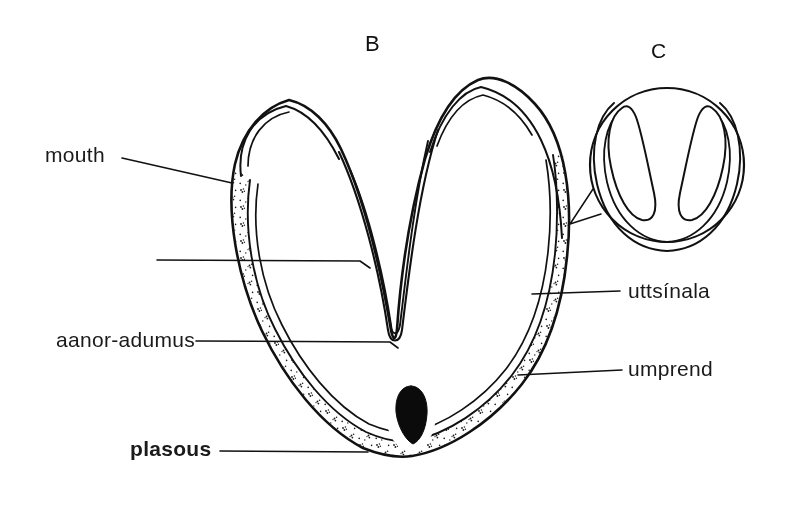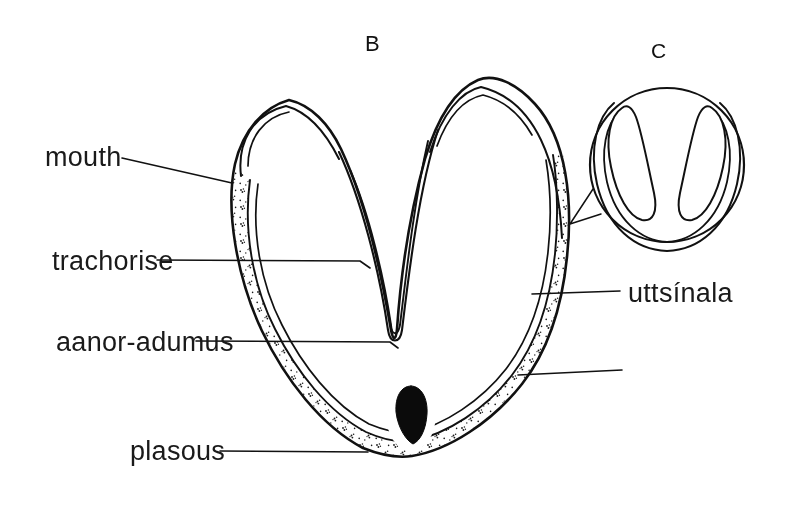--- a/index.html
+++ b/index.html
@@ -7,21 +7,21 @@
     position: relative;
     width: 800px;
     height: 510px;
     background: #ffffff;
     overflow: hidden;
     font-family: "Liberation Sans", sans-serif;
   }
   .stage svg { position: absolute; left: 0; top: 0; }
   .lbl {
     position: absolute;
-    font-size: 27px;
+    font-size: 21px;
     color: #1a1a1a;
     white-space: nowrap;
     line-height: 1.1;
     letter-spacing: 0.3px;
   }
   .panel-letter {
     position: absolute;
     font-size: 22px;
     color: #111111;
     line-height: 1;
@@ -145,19 +145,19 @@
       <path stroke-width="1.6" d="M 220 451 L 368 452"></path>
       <path stroke-width="1.6" d="M 532 294 L 620 291"></path>
       <path stroke-width="1.6" d="M 518 375 L 622 370"></path>
     </g>
   </svg>
 
   <span class="panel-letter" style="left:365px; top:33px;">B</span>
   <span class="panel-letter" style="left:651px; top:40px; font-size:21px;">C</span>
 
   <span class="lbl" style="left:45px; top:143px;">mouth</span>
-  <span class="lbl" style="left:52px; top:247px;">trachorise</span>
   <span class="lbl" style="left:56px; top:328px;">aanor-adumus</span>
-  <span class="lbl" style="left:130px; top:437px;">plasous</span>
+  <span class="lbl" style="left:130px; top:437px;font-weight:bold;">plasous</span>
 
   <span class="lbl" style="left:628px; top:279px;text-align:right;">uttsínala</span>
+  <span class="lbl" style="left:628px; top:357px;">umprend</span>
 
 </div>
 
 </body></html>

